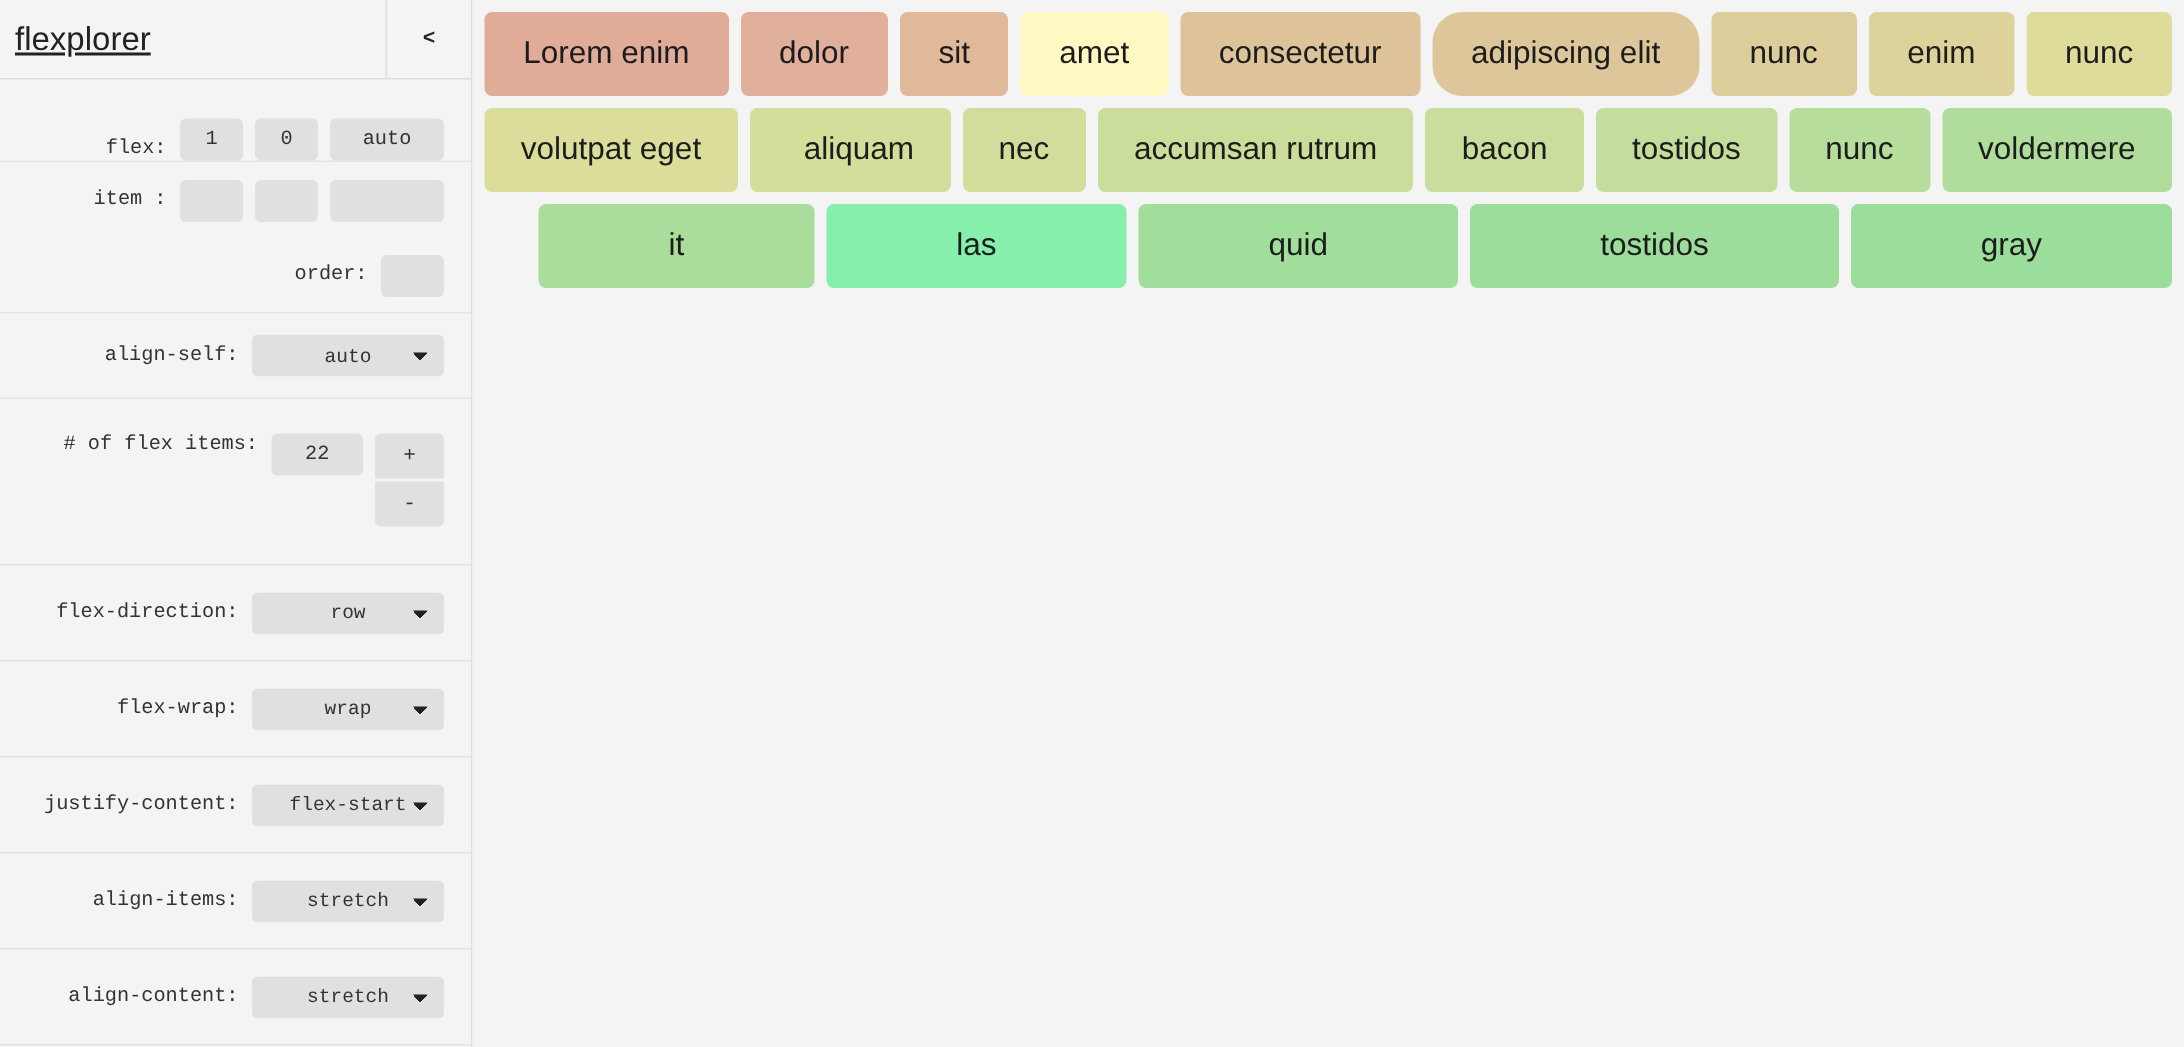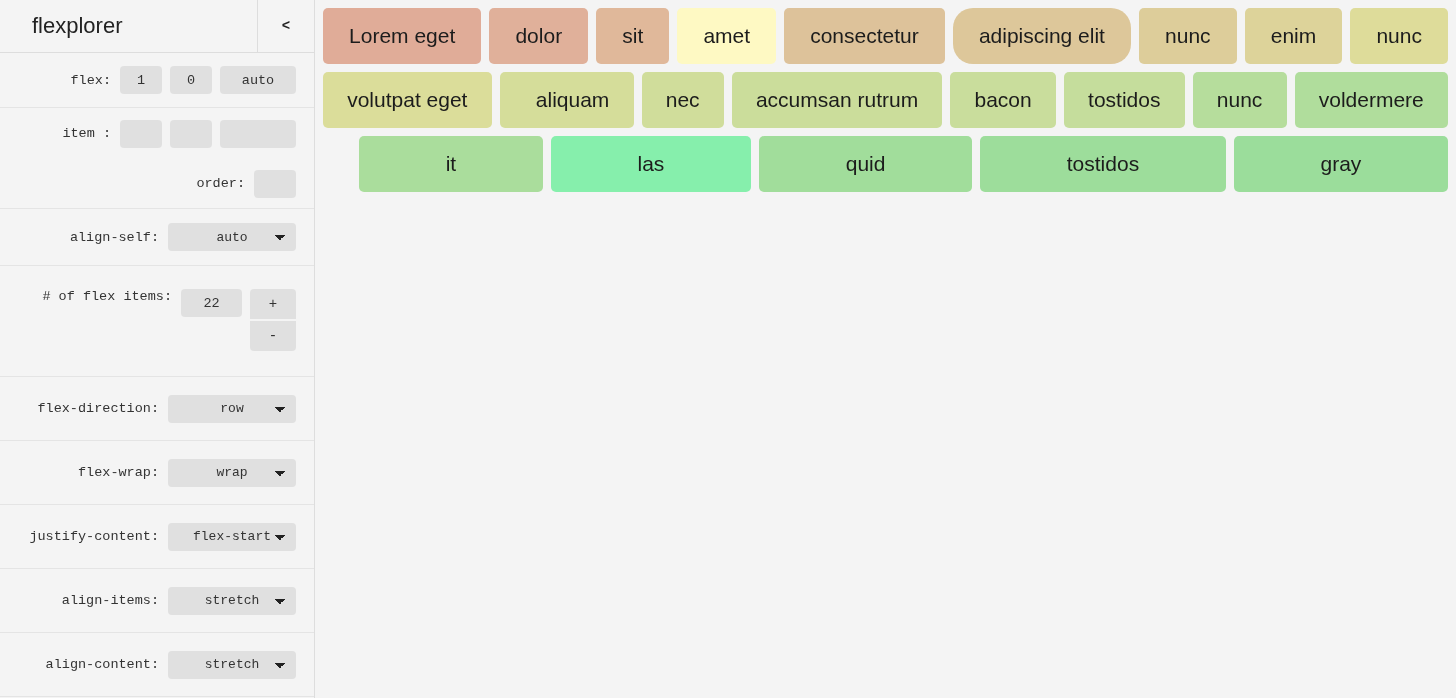--- a/index.html
+++ b/index.html
@@ -31,25 +31,26 @@
   }
   .panel-header {
     height: 53px;
     min-height: 53px;
     display: flex;
     align-items: center;
     border-bottom: 1px solid #dddddd;
   }
   .panel-title {
     flex: 1;
-    padding-left: 32px;
+    padding-left: 10px;
     font-size: 22px;
     color: #222;
     letter-spacing: 0px;
     font-family: "Liberation Sans", sans-serif;
+    text-decoration: underline;
   }
   .collapse-btn {
     width: 57px;
     height: 53px;
     border-left: 1px solid #dddddd;
     display: flex;
     align-items: center;
     justify-content: center;
     font-size: 14px;
     font-weight: bold;
@@ -84,21 +85,21 @@
     font-size: 13.5px;
     color: #333;
     text-align: center;
     outline: none;
     padding: 0;
   }
   .f-sm { width: 42px; }
   .f-md { width: 76px; }
   .f-num { width: 61px; }
 
-  .row-flex { min-height: 55px; }
+  .row-flex { min-height: 55px; align-items: flex-end; }
   .row-item { min-height: 51px; border-bottom: none; }
   .row-order { min-height: 50px; }
   .row-alignself { min-height: 57px; }
 
   .sel {
     background: #e0e0e0;
     border: none;
     border-radius: 4px;
     height: 28px;
     width: 128px;
@@ -255,21 +256,21 @@
 
     <div class="ctrl-row row-tall">
       <span class="ctrl-label">align-content:</span>
       <select class="sel"><option value="flex-start">flex-start</option><option value="flex-end">flex-end</option><option value="center">center</option><option value="space-between">space-between</option><option value="space-around">space-around</option><option value="stretch" selected="">stretch</option></select>
     </div>
 
   </div>
 
   <div id="main">
     <div id="flex-container">
-        <div class="flex-item" style="background: rgb(224, 172, 152);">Lorem eget</div>
+        <div class="flex-item" style="background: rgb(224, 172, 152);">Lorem enim</div>
         <div class="flex-item" style="background: rgb(224, 176, 154);">dolor</div>
         <div class="flex-item" style="background: rgb(224, 184, 154);">sit</div>
         <div class="flex-item" style="background: #fef9c3;">amet</div>
         <div class="flex-item" style="background: rgb(221, 194, 154);">consectetur</div>
         <div class="flex-item" style="background: rgb(221, 199, 154); border-radius: 20px;">adipiscing elit</div>
         <div class="flex-item" style="background: rgb(221, 205, 154);">nunc</div>
         <div class="flex-item" style="background: rgb(221, 211, 154);">enim</div>
         <div class="flex-item" style="background: rgb(222, 220, 154);">nunc</div>
         <div class="flex-item" style="background: rgb(219, 221, 154);">volutpat eget</div>
         <div class="flex-item" style="background: rgb(213, 221, 154); padding-left: 32px;">aliquam</div>

